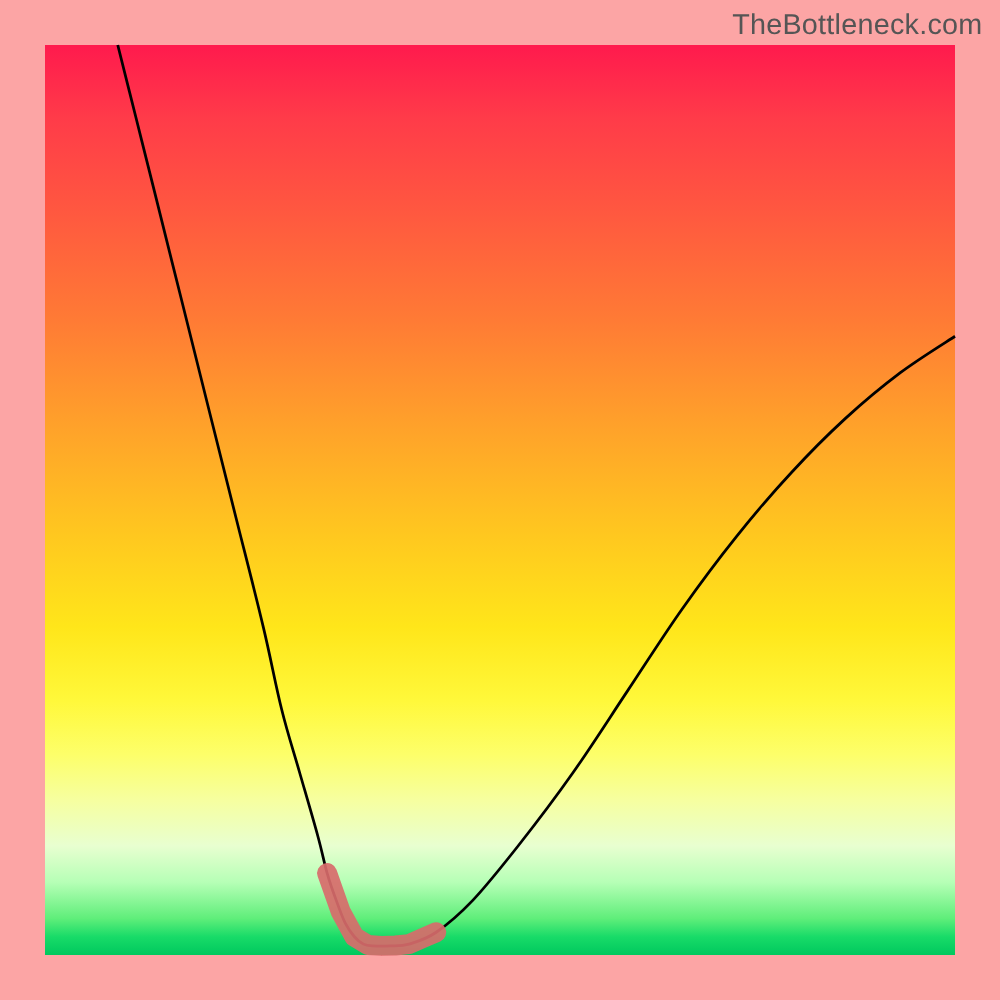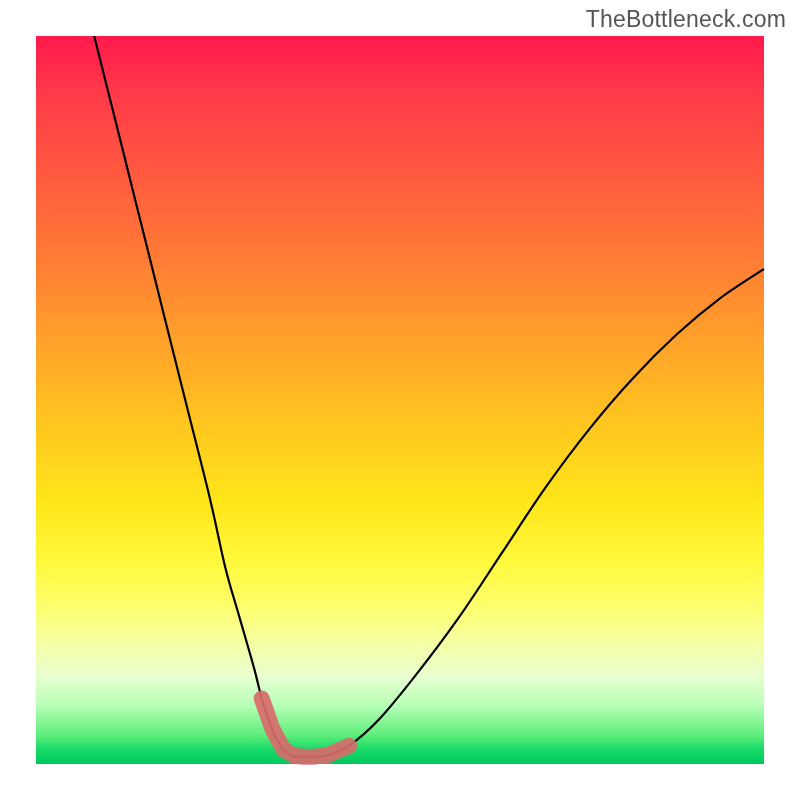--- a/index.html
+++ b/index.html
@@ -10,21 +10,21 @@
     background: #000;
     overflow: hidden;
     font-family: Arial, Helvetica, sans-serif;
   }
   .frame {
     position: absolute;
     left: 0;
     top: 0;
     width: 800px;
     height: 800px;
-    background: #ffffff;
+    background: #fca5a5;
   }
   .plot-bg {
     position: absolute;
     left: 36px;
     top: 36px;
     width: 728px;
     height: 728px;
     background: linear-gradient(
       to bottom,
       #ff1a4d 0%,

